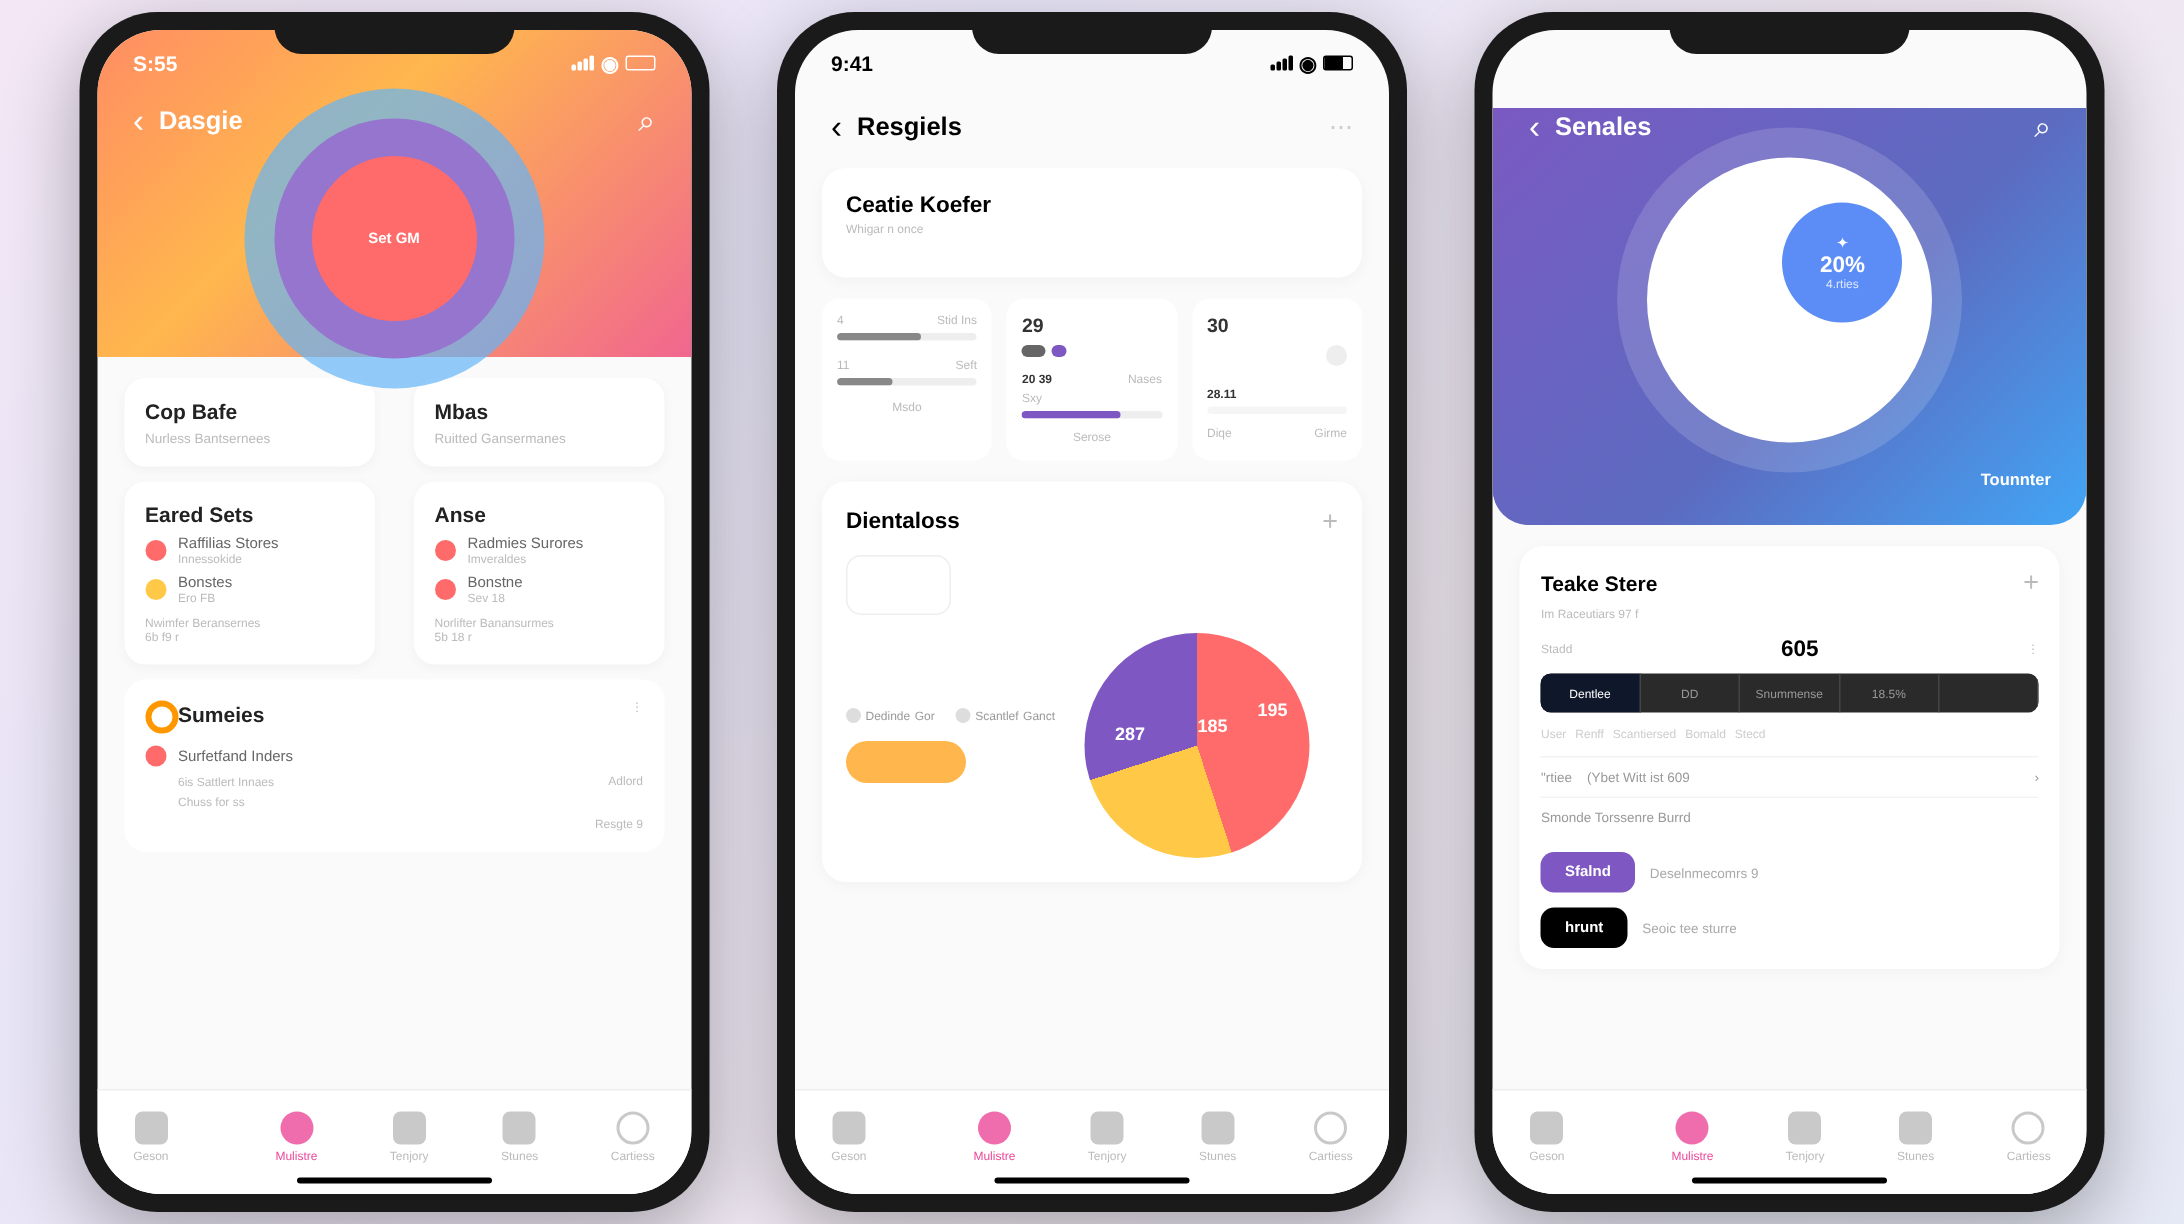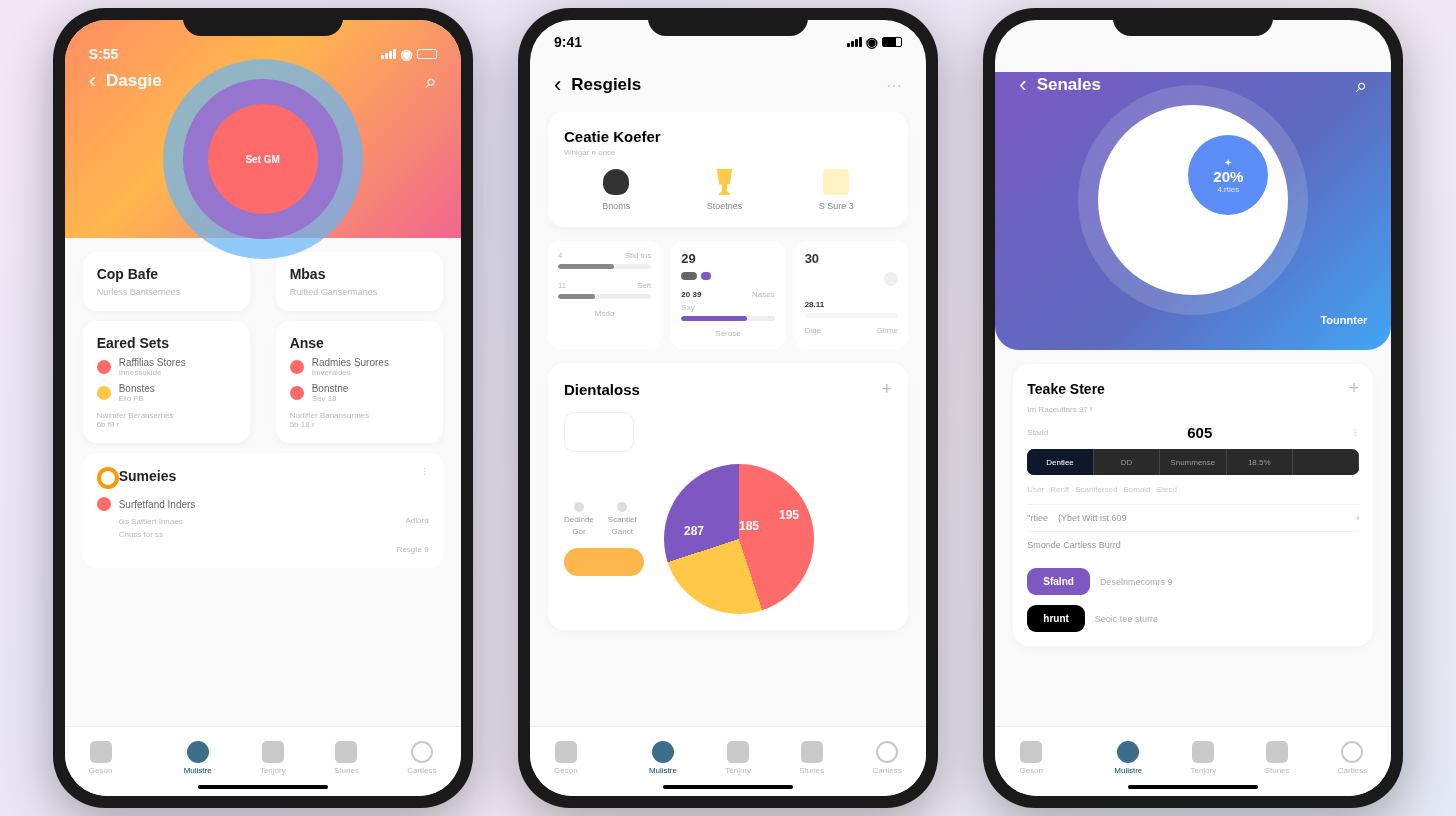--- a/index.html
+++ b/index.html
@@ -29,21 +29,21 @@
 .dot-row { display: flex; align-items: center; gap: 8px; margin: 6px 0; }
 .dot { width: 14px; height: 14px; border-radius: 50%; flex-shrink: 0; }
 .dot-text { font-size: 10px; color: #666; font-weight: 500; }
 .dot-text2 { font-size: 8px; color: #bbb; }
 .sum-card { background: #fff; border-radius: 14px; padding: 14px; display: flex; justify-content: space-between; }
 .sum-left { flex: 1; }
 .sum-head { display: flex; align-items: center; gap: 0; margin-bottom: 8px; }
 .sum-icon { width: 22px; height: 22px; border-radius: 50%; border: 4px solid #ff9800; }
 .tabbar { height: 70px; background: #fff; border-top: 1px solid #eee; display: flex; justify-content: space-around; align-items: center; padding-bottom: 8px; }
 .tab { display: flex; flex-direction: column; align-items: center; gap: 3px; color: #bbb; }
-.tab.active { color: #0c4a6e; margin-left: 23px; }
+.tab.active { color: #ec4899; margin-left: 23px; }
 .tab-icon { width: 22px; height: 22px; background: currentColor; border-radius: 5px; opacity: 0.8; }
 .tab-label { font-size: 8px; }
 .home-ind { position: absolute; bottom: 7px; left: 50%; transform: translateX(-50%); width: 130px; height: 4px; background: #000; border-radius: 3px; }
 
 
 .p2-card { background: #fff; border-radius: 16px; padding: 16px; margin-bottom: 14px; box-shadow: 0 2px 10px rgba(0,0,0,0.04); }
 .p2-title { font-size: 15px; font-weight: 700; margin-bottom: 3px; }
 .p2-sub { font-size: 8px; color: #bbb; margin-bottom: 12px; }
 .cat-row { display: flex; justify-content: space-around; }
 .cat { display: flex; flex-direction: column; align-items: center; gap: 6px; }
@@ -53,21 +53,21 @@
 .stat-cell { background: #fff; border-radius: 12px; padding: 10px; }
 .stat-top { display: flex; justify-content: space-between; align-items: center; margin-bottom: 4px; }
 .stat-num { font-size: 13px; font-weight: 700; color: #333; }
 .stat-sub { font-size: 8px; color: #bbb; }
 .mini-bar { height: 5px; background: #eee; border-radius: 3px; margin: 4px 0; overflow: hidden; }
 .mini-fill { height: 100%; border-radius: 3px; }
 .sec-head { display: flex; justify-content: space-between; align-items: center; margin-bottom: 12px; }
 .sec-title { font-size: 15px; font-weight: 700; }
 .pie-area { display: flex; align-items: center; gap: 20px; }
 .pie-legend { display: flex; gap: 14px; }
-.leg-item { display: flex; flex-direction: column; align-items: center; gap: 3px; }
+.leg-item { display: flex; align-items: center; gap: 3px; }
 .leg-dot { width: 10px; height: 10px; border-radius: 50%; background: #ddd; }
 .leg-text { font-size: 8px; color: #999; }
 .pie { width: 150px; height: 150px; border-radius: 50%; background: conic-gradient(#ff6b6b 0 45%, #ffc947 45% 70%, #7e57c2 70% 100%); position: relative; }
 .pie-lbl { position: absolute; color: #fff; font-size: 12px; font-weight: 700; }
 .pill-btn { width: 80px; height: 28px; background: #ffb74d; border-radius: 14px; margin-top: 12px; }
 
 
 .hero3 { height: 330px; margin: -52px -18px 14px; background: linear-gradient(135deg, #7e57c2 0%, #5c6bc0 60%, #42a5f5 100%); position: relative; display: flex; align-items: center; justify-content: center; border-radius: 0 0 24px 24px; }
 .hero3 .status-bar, .hero3 .header { position: absolute; top: 0; width: 100%; color: #fff; }
 .hero3 .header { top: 44px; }
@@ -92,21 +92,21 @@
 .btn-purple { background: #7e57c2; color: #fff; padding: 8px 16px; border-radius: 9px; font-size: 10px; font-weight: 600; }
 .btn-blue { background: #000000; color: #fff; padding: 8px 16px; border-radius: 9px; font-size: 10px; font-weight: 600; }
 .btn-hint { font-size: 9px; color: #aaa; }
 </style>
 </head>
 <body>
 
 <div class="phone">
   <div class="notch"></div>
   <div class="screen">
-    <div class="status-bar" style="color:#fff;position:absolute;top:12px;width:100%;z-index:10">
+    <div class="status-bar" style="color:#fff;position:absolute;top:0;width:100%;z-index:10">
       <span>S:55</span>
       <div class="status-icons">
         <div class="bars">
             <div class="bar" style="height:4px"></div>
             <div class="bar" style="height:6px"></div>
             <div class="bar" style="height:8px"></div>
             <div class="bar" style="height:10px"></div>
           </div>
         <span>◉</span>
         <div style="width:20px;height:10px;border:1px solid #fff;border-radius:2px"></div>
@@ -245,34 +245,20 @@
       <div class="header-left">
         <span class="back">‹</span>
         <span class="title">Resgiels</span>
       </div>
       <span style="color:#ccc">⋯</span>
     </div>
     <div class="content">
       <div class="p2-card">
         <div class="p2-title">Ceatie Koefer</div>
         <div class="p2-sub">Whigar n once</div>
-        <div class="cat-row">
-          <div class="cat">
-              <div class="cat-icon" style="background:#333;border-radius:50% 50% 40% 40%"></div>
-              <span class="cat-label">Bnoms</span>
-            </div>
-          <div class="cat">
-              <div class="cat-icon" style="background:#ffc947;clip-path:polygon(20% 0,80% 0,70% 60%,60% 60%,60% 85%,75% 100%,25% 100%,40% 85%,40% 60%,30% 60%)"></div>
-              <span class="cat-label">Stoetnes</span>
-            </div>
-          <div class="cat">
-              <div class="cat-icon" style="background:#fff3c4;border-radius:4px"></div>
-              <span class="cat-label">S Sure 3</span>
-            </div>
-        </div>
       </div>
       <div class="stat-grid">
         <div class="stat-cell">
           <div class="stat-top">
               <span class="stat-sub">4</span>
               <span class="stat-sub">Stid Ins</span>
             </div>
           <div class="mini-bar">
               <div class="mini-fill" style="width:60%;background:#888"></div>
             </div>
@@ -415,21 +401,21 @@
           <span>Scantiersed</span>
           <span>Bomald</span>
           <span>Stecd</span>
         </div>
         <div class="info-row">
           <span>"rtiee</span>
           <span>(Ybet Witt ist 609</span>
           <span style="margin-left:auto">›</span>
         </div>
         <div class="info-row">
-          <span>Smonde Cartiess Burrd</span>
+          <span>Smonde Torssenre Burrd</span>
         </div>
         <div class="action-row">
           <div class="btn-purple">Sfalnd</div>
           <span class="btn-hint">Deselnmecomrs 9</span>
         </div>
         <div class="action-row">
           <div class="btn-blue">hrunt</div>
           <span class="btn-hint">Seoic tee sturre</span>
         </div>
       </div>

